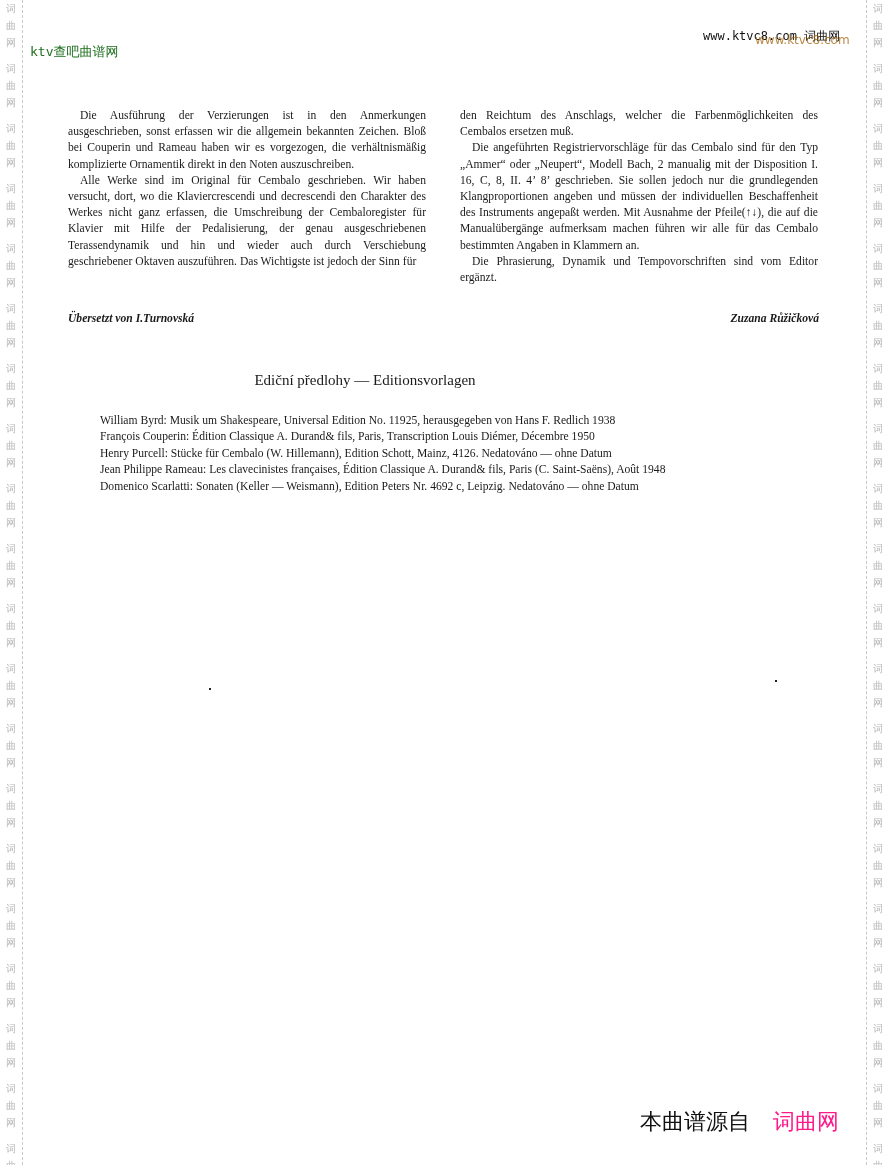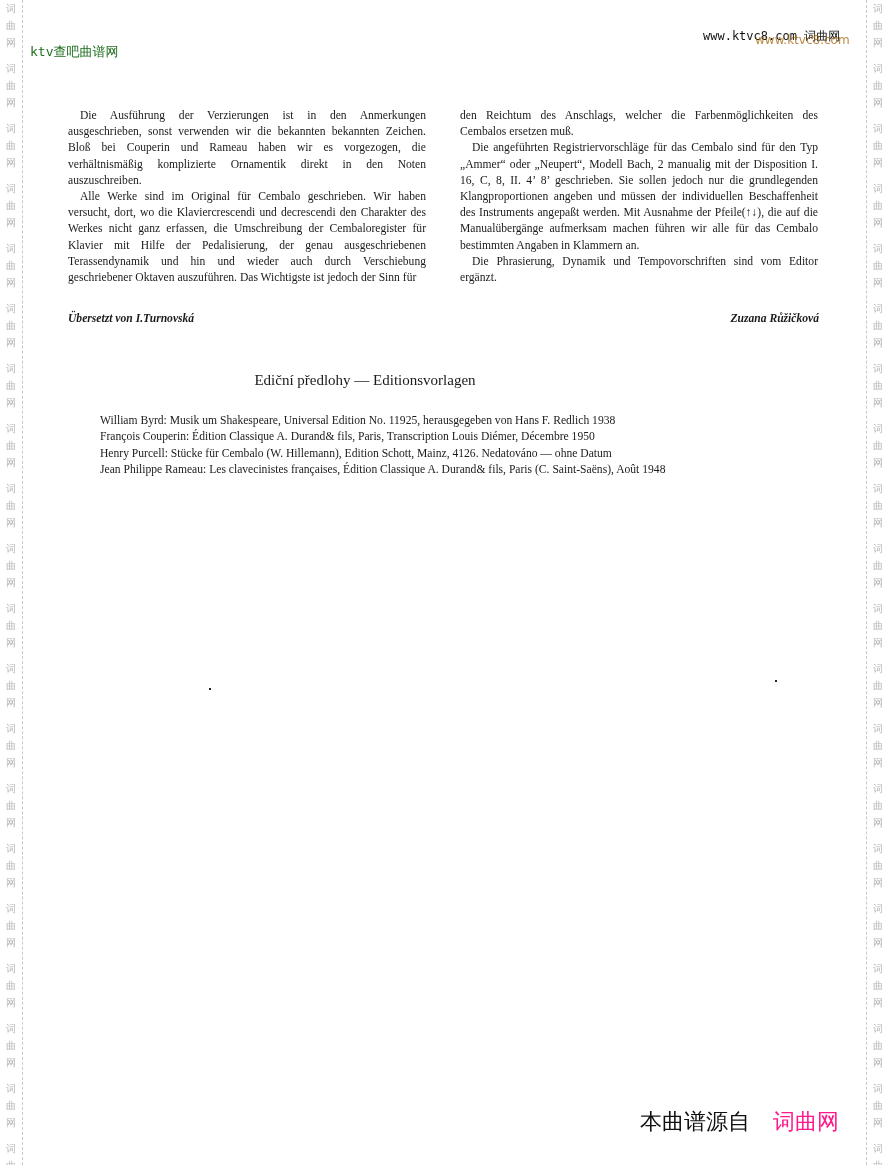--- a/index.html
+++ b/index.html
@@ -276,39 +276,40 @@
       <span>词</span>
       <span>曲</span>
     </div>
   </div>
 
 <div class="hdr-left">ktv查吧曲谱网</div>
 <div class="hdr-right">www.ktvc8.com 词曲网</div>
 <div class="hdr-right-overlay">www.ktvc8.com</div>
 
 <div class="col left">
-  <p><span>Die </span><span class="it">Ausführung der Verzierungen</span><span> ist in den Anmerkungen ausgeschrieben, sonst verwenden wir die bekannten bekannten Zeichen. Bloß bei Couperin und Rameau haben wir es vorgezogen, die verhältnismäßig komplizierte Ornamentik direkt in den Noten auszuschreiben.</span></p>
+  <p><span>Die </span><span class="it">Ausführung der Verzierungen</span><span> ist in den Anmerkungen ausgeschrieben, sonst erfassen wir die allgemein bekannten Zeichen. Bloß bei Couperin und Rameau haben wir es vorgezogen, die verhältnismäßig komplizierte Ornamentik direkt in den Noten auszuschreiben.</span></p>
   <p>Alle Werke sind im Original für Cembalo geschrieben. Wir haben versucht, dort, wo die Klaviercrescendi und decrescendi den Charakter des Werkes nicht ganz erfassen, die Umschreibung der Cembaloregister für Klavier mit Hilfe der Pedalisierung, der genau ausgeschriebenen Terassendynamik und hin und wieder auch durch Verschiebung geschriebener Oktaven auszuführen. Das Wichtigste ist jedoch der Sinn für</p>
 </div>
 
 <div class="col right">
   <p class="noindent">den Reichtum des Anschlags, welcher die Farbenmöglichkeiten des Cembalos ersetzen muß.</p>
   <p>Die angeführten Registriervorschläge für das Cembalo sind für den Typ „Ammer“ oder „Neupert“, Modell Bach, 2 manualig mit der Disposition I. 16, C, 8, II. 4’ 8’ geschrieben. Sie sollen jedoch nur die grundlegenden Klangproportionen angeben und müssen der individuellen Beschaffenheit des Instruments angepaßt werden. Mit Ausnahme der Pfeile(↑↓), die auf die Manualübergänge aufmerksam machen führen wir alle für das Cembalo bestimmten Angaben in Klammern an.</p>
   <p>Die Phrasierung, Dynamik und Tempovorschriften sind vom Editor ergänzt.</p>
 </div>
 
 <div class="sig-left">Übersetzt von I.Turnovská</div>
 <div class="sig-right">Zuzana Růžičková</div>
 
 <div class="sec-title">Ediční předlohy — Editionsvorlagen</div>
 
 <div class="sources">
   <div class="row"><span class="composer">William Byrd:</span><span> Musik um Shakespeare, Universal Edition No. 11925, herausgegeben von Hans F. Redlich 1938</span></div>
   <div class="row"><span class="composer">François Couperin:</span><span> Édition Classique A. Durand&amp; fils, Paris, Transcription Louis Diémer, Décembre 1950</span></div>
   <div class="row"><span class="composer">Henry Purcell:</span><span> Stücke für Cembalo (W. Hillemann), Edition Schott, Mainz, 4126. Nedatováno — ohne Datum</span></div>
   <div class="row"><span class="composer">Jean Philippe Rameau:</span><span> Les clavecinistes françaises, Édition Classique A. Durand&amp; fils, Paris (C. Saint-Saëns), Août 1948</span></div>
+  <div class="row"><span class="composer">Domenico Scarlatti:</span><span> Sonaten (Keller — Weismann), Edition Peters Nr. 4692 c, Leipzig. Nedatováno — ohne Datum</span></div>
 </div>
 
 <div class="dot" style="left:209px; top:688px;"></div>
 <div class="dot" style="left:775px; top:680px;"></div>
 
 <div class="footer-credit">本曲谱源自</div>
 <div class="footer-site">词曲网</div>
 
 </body></html>

